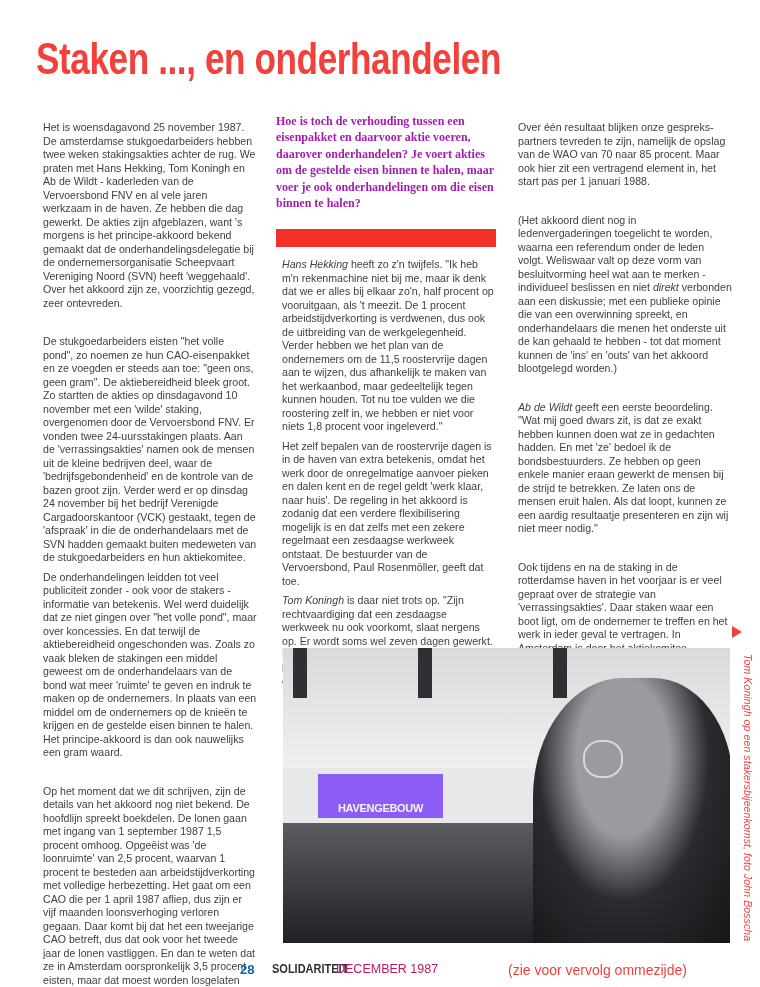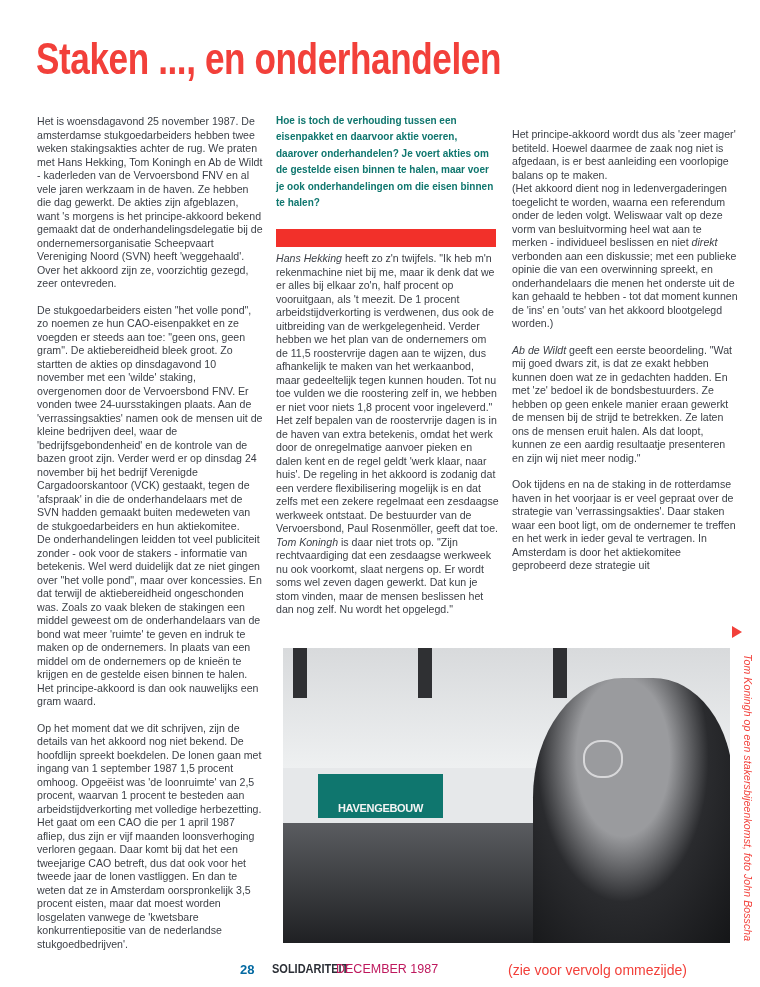--- a/index.html
+++ b/index.html
@@ -8,46 +8,46 @@
     font-family: "Liberation Sans", sans-serif; color: #2b2f36;
   }
   .title {
     position: absolute; left: 36px; top: 34px;
     font-family: "Liberation Sans", sans-serif; font-weight: bold;
     font-size: 45px; color: #f2403a; letter-spacing: -0.5px;
     transform: scaleX(0.78); transform-origin: left top; white-space: nowrap;
     line-height: 50px;
   }
   .col { position: absolute; font-size: 10.6px; line-height: 13.5px; color: #3b3f46; }
-  .col p { margin: 0; }
+  .col p { margin: 6px; }
   .col .gap { height: 13px; }
   .col h3 { margin: 0; font-size: 10.8px; font-weight: bold; color: #2a2e35; line-height: 13.5px; }
   .col1 { left: 37px; top: 115px; width: 226px; }
   .col2 { left: 276px; top: 252px; width: 224px; }
   .col3 { left: 512px; top: 115px; width: 226px; }
   .pull {
     position: absolute; left: 276px; top: 113px; width: 222px;
-    font-size: 10px; line-height: 16.4px; font-weight: bold; color: #0f766e;
+    font-size: 12px; line-height: 16.4px; font-weight: bold; color: #a21caf; font-family: Liberation Serif, serif;
   }
   .redbar { position: absolute; left: 276px; top: 229px; width: 220px; height: 18px; background: #f2302a; }
   .arrow {
     position: absolute; left: 732px; top: 626px; width: 0; height: 0;
     border-top: 6px solid transparent; border-bottom: 6px solid transparent;
     border-left: 10px solid #f2403a;
   }
   em { font-style: italic; }
   .photo {
     position: absolute; left: 283px; top: 648px; width: 447px; height: 295px;
     background: #cfd1d4; overflow: hidden;
   }
   .photo .sky { position: absolute; left: 0; top: 0; width: 100%; height: 120px; background: linear-gradient(#d8dadc, #eef0f1); }
   .photo .pillar { position: absolute; top: 0; width: 14px; height: 50px; background: #2f3033; }
   .photo .wall { position: absolute; left: 0; top: 120px; width: 100%; height: 60px; background: #e6e8ea; }
   .photo .sign {
-    position: absolute; left: 35px; top: 126px; width: 125px; height: 44px; background: #0f766e;
+    position: absolute; left: 35px; top: 126px; width: 125px; height: 44px; background: #8b5cf6;
     color: #f4f4f4; font-weight: bold; font-size: 11px; letter-spacing: -0.3px;
     display: flex; align-items: flex-end; justify-content: center; padding-bottom: 4px; box-sizing: border-box;
   }
   .photo .crowd { position: absolute; left: 0; top: 175px; width: 100%; height: 120px; background: linear-gradient(#5a5c60, #1f2023); }
   .photo .man { position: absolute; left: 250px; top: 30px; width: 200px; height: 265px;
     background: radial-gradient(ellipse at 45% 30%, #9a9b9e 0 30%, #2a2b2e 55%, #141517 100%);
     border-radius: 45% 40% 0 0; }
   .photo .glasses { position: absolute; left: 300px; top: 92px; width: 36px; height: 34px; border: 2px solid #d8d8da; border-radius: 45%; }
   .caption {
     position: absolute; left: 742px; top: 654px; color: #f2403a; font-size: 10.5px; font-style: italic;
@@ -76,22 +76,22 @@
 <div class="pull">Hoe is toch de verhouding tussen een eisenpakket en daarvoor aktie voeren, daarover onderhandelen? Je voert akties om de gestelde eisen binnen te halen, maar voer je ook onderhandelingen om die eisen binnen te halen?</div>
 <div class="redbar"></div>
 
 <div class="col col2">
   <p><em>Hans Hekking</em><span> heeft zo z'n twijfels. "Ik heb m'n rekenmachine niet bij me, maar ik denk dat we er alles bij elkaar zo'n, half procent op vooruitgaan, als 't meezit. De 1 procent arbeidstijdverkorting is verdwenen, dus ook de uitbreiding van de werkgelegenheid. Verder hebben we het plan van de ondernemers om de 11,5 roostervrije dagen aan te wijzen, dus afhankelijk te maken van het werkaanbod, maar gedeeltelijk tegen kunnen houden. Tot nu toe vulden we die roostering zelf in, we hebben er niet voor niets 1,8 procent voor ingeleverd."</span></p>
   <p>Het zelf bepalen van de roostervrije dagen is in de haven van extra betekenis, omdat het werk door de onregelmatige aanvoer pieken en dalen kent en de regel geldt 'werk klaar, naar huis'. De regeling in het akkoord is zodanig dat een verdere flexibilisering mogelijk is en dat zelfs met een zekere regelmaat een zesdaagse werkweek ontstaat. De bestuurder van de Vervoersbond, Paul Rosenmöller, geeft dat toe.</p>
   <p><em>Tom Koningh</em><span> is daar niet trots op. "Zijn rechtvaardiging dat een zesdaagse werkweek nu ook voorkomt, slaat nergens op. Er wordt soms wel zeven dagen gewerkt. Dat kun je stom vinden, maar de mensen beslissen het dan nog zelf. Nu wordt het opgelegd."</span></p>
 </div>
 
 <div class="col col3">
+  <p>Over één resultaat blijken onze gespreks-partners tevreden te zijn, namelijk de opslag van de WAO van 70 naar 85 procent. Maar ook hier zit een vertragend element in, het start pas per 1 januari 1988.</p>
   <div class="gap"></div>
-  <p>Het principe-akkoord wordt dus als 'zeer mager' betiteld. Hoewel daarmee de zaak nog niet is afgedaan, is er best aanleiding een voorlopige balans op te maken.</p>
   <p><span>(Het akkoord dient nog in ledenvergaderingen toegelicht te worden, waarna een referendum onder de leden volgt. Weliswaar valt op deze vorm van besluitvorming heel wat aan te merken - individueel beslissen en niet </span><em>direkt</em><span> verbonden aan een diskussie; met een publieke opinie die van een overwinning spreekt, en onderhandelaars die menen het onderste uit de kan gehaald te hebben - tot dat moment kunnen de 'ins' en 'outs' van het akkoord blootgelegd worden.)</span></p>
   <div class="gap"></div>
   <p><em>Ab de Wildt</em><span> geeft een eerste beoordeling. "Wat mij goed dwars zit, is dat ze exakt hebben kunnen doen wat ze in gedachten hadden. En met 'ze' bedoel ik de bondsbestuurders. Ze hebben op geen enkele manier eraan gewerkt de mensen bij de strijd te betrekken. Ze laten ons de mensen eruit halen. Als dat loopt, kunnen ze een aardig resultaatje presenteren en zijn wij niet meer nodig."</span></p>
   <div class="gap"></div>
   <p>Ook tijdens en na de staking in de rotterdamse haven in het voorjaar is er veel gepraat over de strategie van 'verrassingsakties'. Daar staken waar een boot ligt, om de ondernemer te treffen en het werk in ieder geval te vertragen. In Amsterdam is door het aktiekomitee geprobeerd deze strategie uit</p>
 </div>
 <div class="arrow"></div>
 
 <div class="photo">
   <div class="sky"></div>

